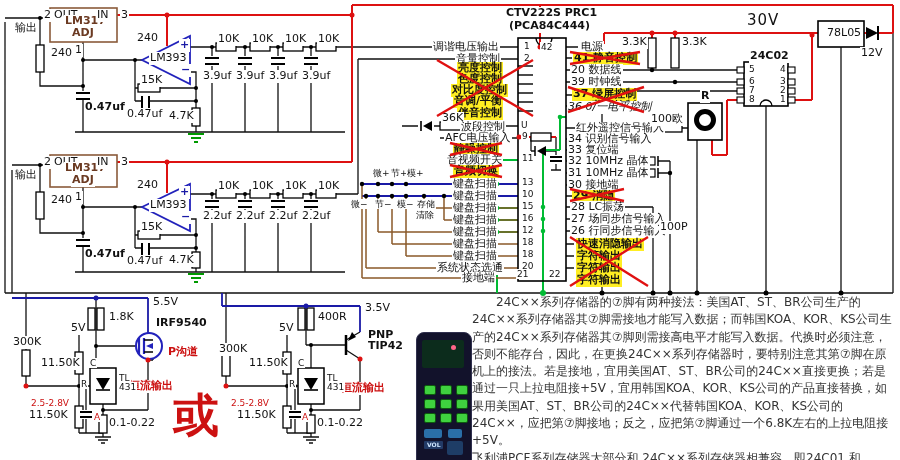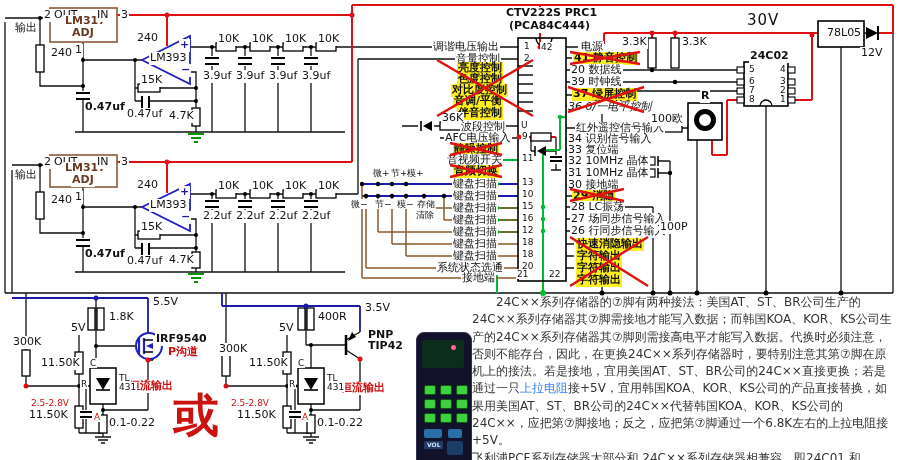--- a/index.html
+++ b/index.html
@@ -15,21 +15,21 @@
   .nv{color:#1a1aa6;}
   .red{color:#cc1111;margin-top:7px;}
   .yl{background:#ffee22;font-weight:bold;}
   .big30{font-size:15px;letter-spacing:1px;}
   .huo{font-size:46px;color:#cc1111;font-weight:bold;background:transparent;
        font-family:"DejaVu Serif",serif;line-height:1;}
   #para{position:absolute;left:472px;top:294px;width:424px;height:164px;
         font:12px/17.3px "DejaVu Sans",sans-serif;color:#333;}
   #para p{margin:0;}
   #para .indent{text-indent:2em;}
-  #para a{color:#3b82f6;text-decoration:none;}
+  #para a{color:#404040;text-decoration:none;}
   
   #remote{position:absolute;left:416px;top:332px;width:54px;height:128px;
           background:#12122b;border-radius:8px 8px 0 0;border:1px solid #30304e;}
   #remote .screen{position:absolute;left:5px;top:7px;width:42px;height:28px;
                   background:#0c2c1c;border-radius:2px;}
   #remote .pwr{position:absolute;left:34px;top:12px;width:5px;height:5px;
                border-radius:50%;background:#ff6688;}
   #remote .grid{position:absolute;left:7px;top:52px;width:44px;display:grid;
                 grid-template-columns:12px 12px 12px;grid-gap:4px;}
   #remote .gbtn{width:12px;height:10px;background:#3fd13f;border:1px solid #0e5a0e;
@@ -455,21 +455,21 @@
       <span class="lb sm" style="left: 779px; top: 76px;">3</span>
       <span class="lb sm" style="left: 779px; top: 85px;">2</span>
       <span class="lb sm" style="left: 779px; top: 94px;">1</span>
       <span class="lb b" style="left: 700px; top: 90px;">R</span>
       <span class="lb" style="left: 650px; top: 113px;">100欧</span>
       <span class="lb" style="left: 826px; top: 27px;">78L05</span>
       <span class="lb" style="left: 860px; top: 47px;">12V</span>
       <span class="lb" style="left: 659px; top: 221px;">100P</span>
       <span class="lb" style="left: 152px; top: 296px;">5.5V</span>
       <span class="lb" style="left: 108px; top: 311px;">1.8K</span>
-      <span class="lb b" style="left: 155px; top: 317px; margin-top: 16px;">IRF9540</span>
+      <span class="lb b" style="left: 155px; top: 317px;">IRF9540</span>
       <span class="lb red b" style="left: 167px; top: 339px;">P沟道</span>
       <span class="lb red b" style="left: 128px; top: 373px;">恒流输出</span>
       <span class="lb" style="left: 70px; top: 322px;">5V</span>
       <span class="lb" style="left: 40px; top: 357px;">11.50K</span>
       <span class="lb sm" style="left: 89px; top: 358px;">C</span>
       <span class="lb sm" style="left: 80px; top: 379px;">R</span>
       <span class="lb sm red" style="left: 93px; top: 405px;">A</span>
       <span class="lb sm" style="left: 118px; top: 373px;">TL</span>
       <span class="lb sm" style="left: 118px; top: 382px;">431</span>
       <span class="lb" style="left: 12px; top: 336px;">300K</span>

